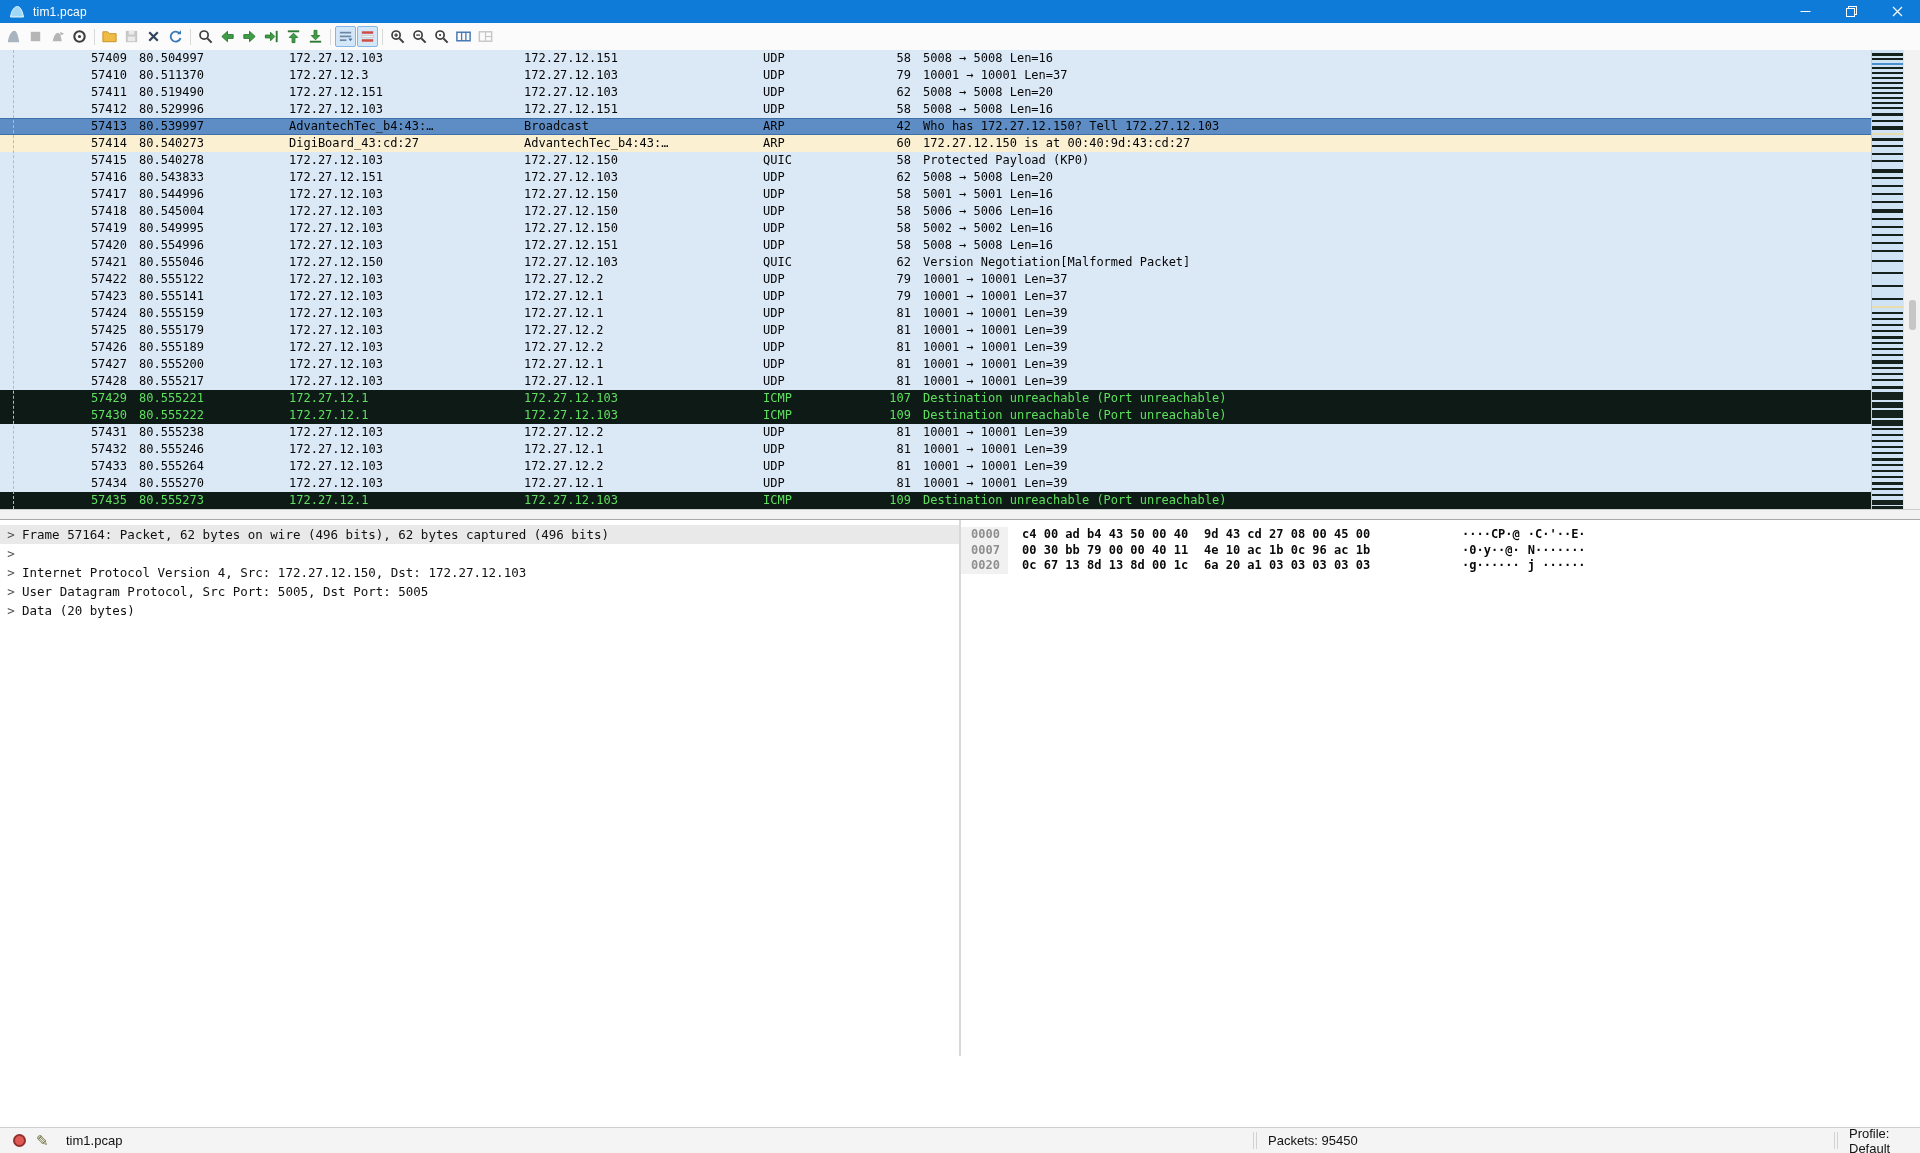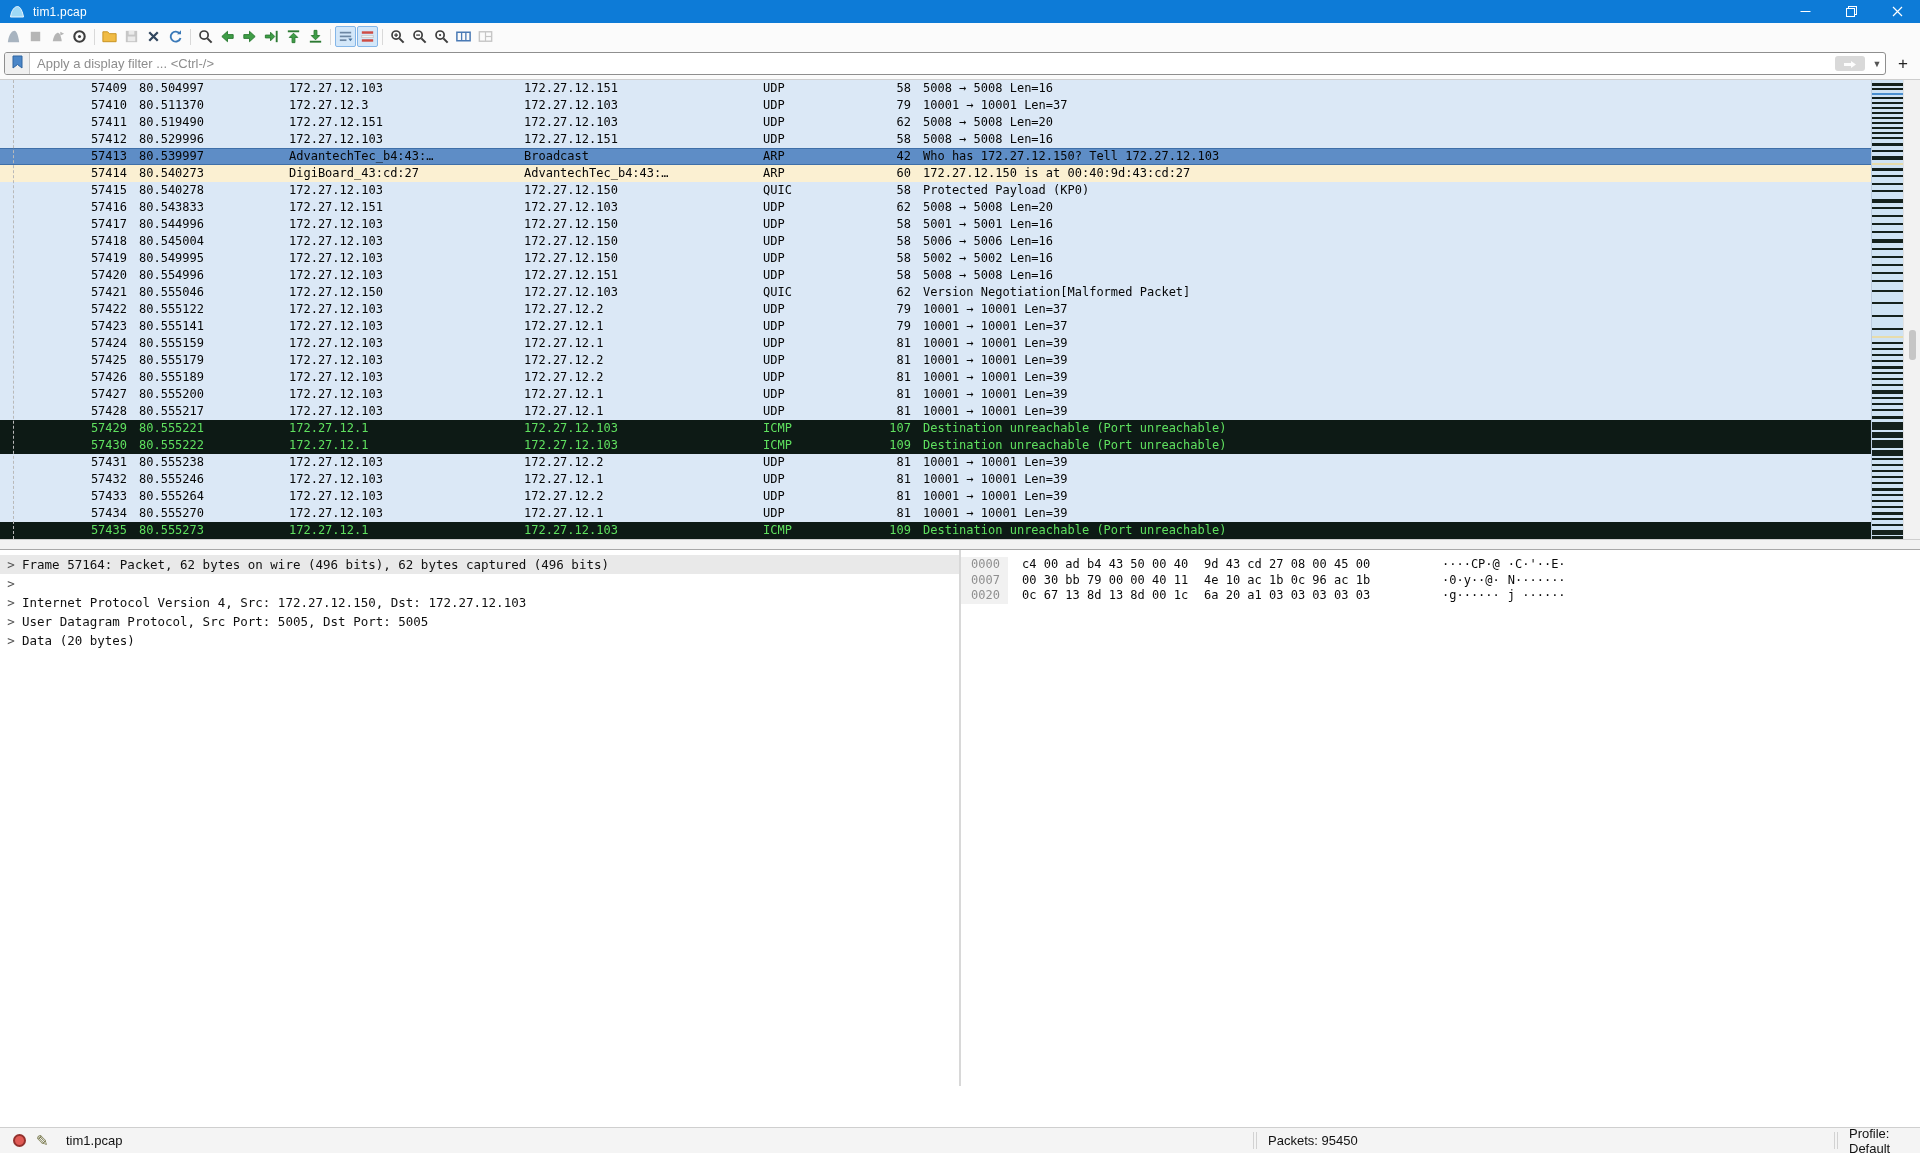--- a/index.html
+++ b/index.html
@@ -54,26 +54,26 @@
   .vscroll { position:absolute; top:0; bottom:0; right:0; width:17px; background:#f2f2f2; border-left:1px solid #e2e2e2; }
   .vthumb { position:absolute; left:5px; width:7px; background:#c6c6c6; border-radius:3px; }
   
   .hsplit { height:10px; background:#f2f2f2; border-top:1px solid #cfcfcf; }
   
   .lower { display:flex; height:537px; border-top:1px solid #a8a8a8; }
   .details { width:961px; border-right:2px solid #d8d8d8; background:#fff; padding-top:5px; font-family:"DejaVu Sans Mono",monospace; font-size:12.5px; color:#101010; }
   .dline { height:19px; line-height:19px; white-space:pre; display:flex; }
   .dline.sel { background:#e9e9e9; }
   .dexp { width:22px; text-align:center; color:#555; flex:0 0 auto; }
-  .hexpane { flex:1; background:#fff; padding-top:7px; font-family:"DejaVu Sans Mono",monospace; font-size:12px; color:#0a0a0a; }
+  .hexpane { flex:1; background:#fff; padding-top:7px; font-family:"DejaVu Sans Mono",monospace; font-size:12px; color:#0a0a0a;font-weight:bold; }
   .hexrow { display:flex; height:15.5px; line-height:15.5px; white-space:pre; }
   .hoff { width:47px; padding-left:10px; background:#f1f1f1; color:#8f8f8f; flex:0 0 auto; }
   .h1 { margin-left:14px; width:172px; flex:0 0 auto; }
   .h2 { margin-left:10px; width:172px; flex:0 0 auto; }
-  .ha1 { margin-left:66px; flex:0 0 auto; }
+  .ha1 { margin-left:86px; flex:0 0 auto; }
   .ha2 { margin-left:8px; flex:0 0 auto; }
   
   .statusbar { position:absolute; left:0; right:0; bottom:0; height:26px; background:#f4f4f4; border-top:1px solid #cfcfcf; font-size:13px; color:#111; }
   .sb-item { position:absolute; top:0; height:25px; display:flex; align-items:center; }
   .expert-dot { width:13px; height:13px; border-radius:50%; background:#e05a55; border:2px solid #93312d; }
   .sb-divider { position:absolute; top:4px; width:1px; height:17px; background:#d2d2d2; }
   .sb-divider::after { content:""; position:absolute; left:3px; top:0; width:1px; height:17px; background:#d2d2d2; }
 </style>
 </head>
 <body>
@@ -278,43 +278,20 @@
         <span style="opacity: 0.85;">
           <svg width="17" height="17" viewBox="0 0 18 18">
             <rect x="2.5" y="4" width="13" height="10" fill="none" stroke="#bdbdbd" stroke-width="1.5"></rect>
             <line x1="9" y1="4" x2="9" y2="14" stroke="#bdbdbd" stroke-width="1.3"></line>
             <line x1="9" y1="9" x2="15.5" y2="9" stroke="#bdbdbd" stroke-width="1.3"></line>
           </svg>
         </span>
       </span>
     </div>
 
-  <div class="filterbar">
-    <div class="filterbox">
-      <span class="bookmark-btn">
-        <span>
-          <svg width="11" height="14" viewBox="0 0 11 14">
-              <path d="M1 1 h9 v12 l-4.5 -3.5 L1 13 Z" fill="#4a86c8" stroke="#2e64a0"></path>
-            </svg>
-        </span>
-      </span>
-      <input class="filter-input" placeholder="Apply a display filter ... &lt;Ctrl-/&gt;" style="">
-      <span class="apply-btn">
-        <span>
-          <svg width="14" height="9" viewBox="0 0 14 9">
-              <path d="M1 3 h7 V1 l5 3.5 L8 8 V6 H1 Z" fill="#fdfdfd"></path>
-            </svg>
-        </span>
-      </span>
-      <span class="caret-btn">
-        <span>▼</span>
-      </span>
-    </div>
-    <span class="plus-btn">+</span>
-  </div>
 
 
   <div class="plist">
     <div class="rows" id="plrows">
         <div class="prow r-udp"><span class="c right" style="width: 133px;">57409</span><span class="c" style="width: 150px;">80.504997</span><span class="c" style="width: 235px;">172.27.12.103</span><span class="c" style="width: 239px;">172.27.12.151</span><span class="c" style="width: 116px;">UDP</span><span class="c right" style="width: 44px;">58</span><span class="c info">5008 → 5008 Len=16</span></div>
         <div class="prow r-udp"><span class="c right" style="width: 133px;">57410</span><span class="c" style="width: 150px;">80.511370</span><span class="c" style="width: 235px;">172.27.12.3</span><span class="c" style="width: 239px;">172.27.12.103</span><span class="c" style="width: 116px;">UDP</span><span class="c right" style="width: 44px;">79</span><span class="c info">10001 → 10001 Len=37</span></div>
         <div class="prow r-udp"><span class="c right" style="width: 133px;">57411</span><span class="c" style="width: 150px;">80.519490</span><span class="c" style="width: 235px;">172.27.12.151</span><span class="c" style="width: 239px;">172.27.12.103</span><span class="c" style="width: 116px;">UDP</span><span class="c right" style="width: 44px;">62</span><span class="c info">5008 → 5008 Len=20</span></div>
         <div class="prow r-udp"><span class="c right" style="width: 133px;">57412</span><span class="c" style="width: 150px;">80.529996</span><span class="c" style="width: 235px;">172.27.12.103</span><span class="c" style="width: 239px;">172.27.12.151</span><span class="c" style="width: 116px;">UDP</span><span class="c right" style="width: 44px;">58</span><span class="c info">5008 → 5008 Len=16</span></div>
         <div class="prow r-sel"><span class="c right" style="width: 133px;">57413</span><span class="c" style="width: 150px;">80.539997</span><span class="c" style="width: 235px;">AdvantechTec_b4:43:…</span><span class="c" style="width: 239px;">Broadcast</span><span class="c" style="width: 116px;">ARP</span><span class="c right" style="width: 44px;">42</span><span class="c info">Who has 172.27.12.150? Tell 172.27.12.103</span></div>
         <div class="prow r-arp"><span class="c right" style="width: 133px;">57414</span><span class="c" style="width: 150px;">80.540273</span><span class="c" style="width: 235px;">DigiBoard_43:cd:27</span><span class="c" style="width: 239px;">AdvantechTec_b4:43:…</span><span class="c" style="width: 116px;">ARP</span><span class="c right" style="width: 44px;">60</span><span class="c info">172.27.12.150 is at 00:40:9d:43:cd:27</span></div>

